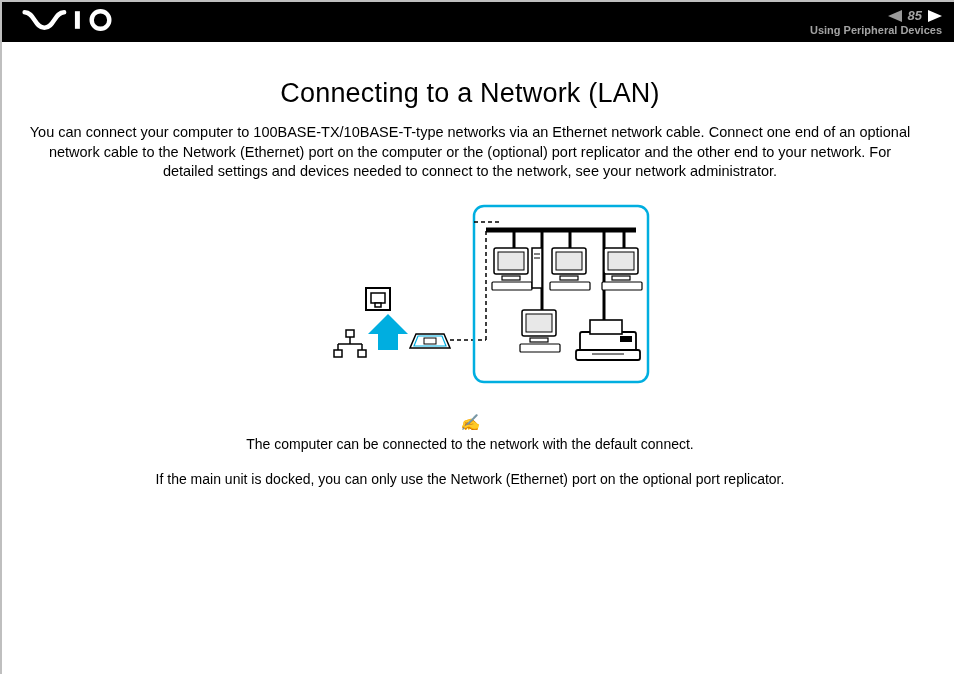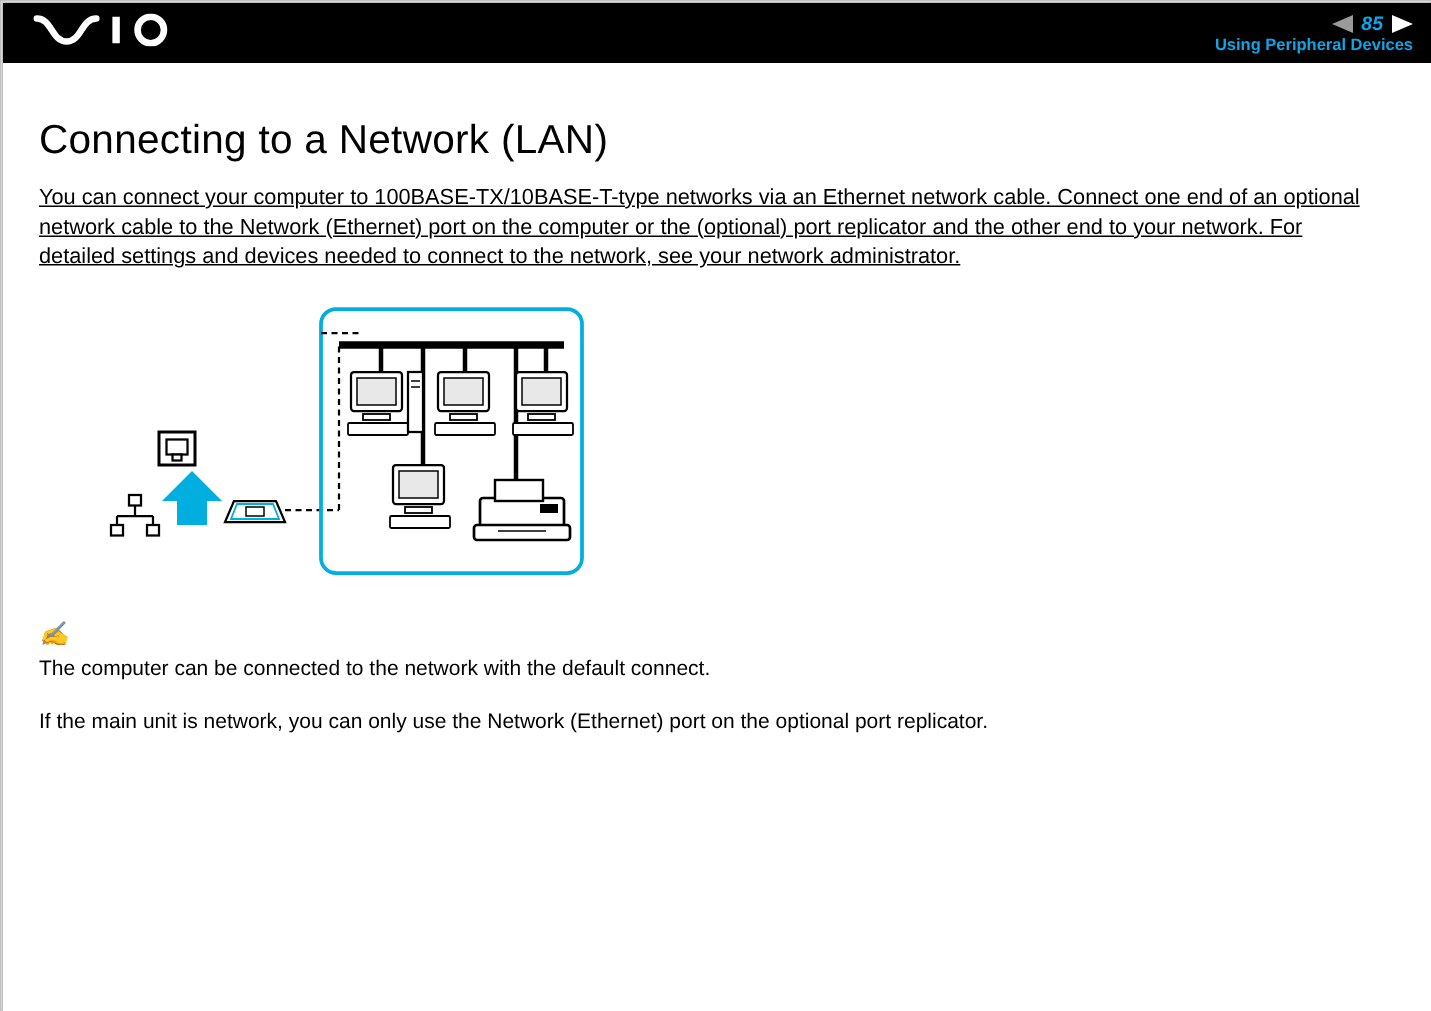--- a/index.html
+++ b/index.html
@@ -15,40 +15,41 @@
     height: 40px;
     display: flex;
     align-items: center;
     justify-content: space-between;
     padding: 0 12px 0 16px;
     box-sizing: border-box;
   }
   .logo { color:#fff; height:22px; }
   .header-right {
     text-align: right;
-    color: #0ea5e9;
+    color: #a3a3a3;
     margin-left: 16px;
   }
   .pager {
     display:flex; align-items:center; gap:6px; justify-content:flex-end;
     font-style: italic; font-weight: bold; font-size:13px;
   }
   .pager svg { display:block; }
   .section-label {
     font-weight: bold; font-size: 11px; margin-top:1px;
   }
   .content {
     padding: 36px 40px 0 24px;
+    text-align: center;
   }
   h1 {
     font-weight: 400; font-size: 27px; margin:0 0 14px 0;
     letter-spacing: 0.2px; font-family: Arial, Helvetica, sans-serif;
   }
   .intro {
-    font-size: 14.5px; line-height: 1.35; margin:0 0 18px 0;text-decoration:underline;
+    font-size: 14.5px; line-height: 1.35; margin:0 0 18px 0;
   }
   .diagram-wrap { margin: 4px 0 18px 28px; }
   .note-block { font-size: 14px; line-height:1.35; }
   .note-icon { color:#00a6e0; font-style:italic; font-family: 'Segoe Script','Comic Sans MS',cursive; font-size:16px; display:inline-block; margin-bottom:2px;}
   .note-1 { margin:0 0 16px 0; }
   .note-2 { margin:0; }
 </style>
 </head>
 <body>
 
@@ -166,15 +167,15 @@
         <rect x="6" y="4" width="26" height="18" fill="#e8e8e8" stroke="#000" stroke-width="1"></rect>
         <rect x="10" y="28" width="18" height="4" fill="#fff" stroke="#000" stroke-width="1.2"></rect>
         <rect x="0" y="34" width="40" height="8" rx="1" fill="#fff" stroke="#000" stroke-width="1.2"></rect>
       </g>
     </svg>
   </div>
 
   <div class="note-block">
     <span class="note-icon">✍</span>
     <p class="note-1">The computer can be connected to the network with the default connect.</p>
-    <p class="note-2">If the main unit is network, you can only use the Network (Ethernet) port on the optional port replicator.</p>
+    <p class="note-2">If the main unit is docked, you can only use the Network (Ethernet) port on the optional port replicator.</p>
   </div>
 </div>
 
 </body></html>

